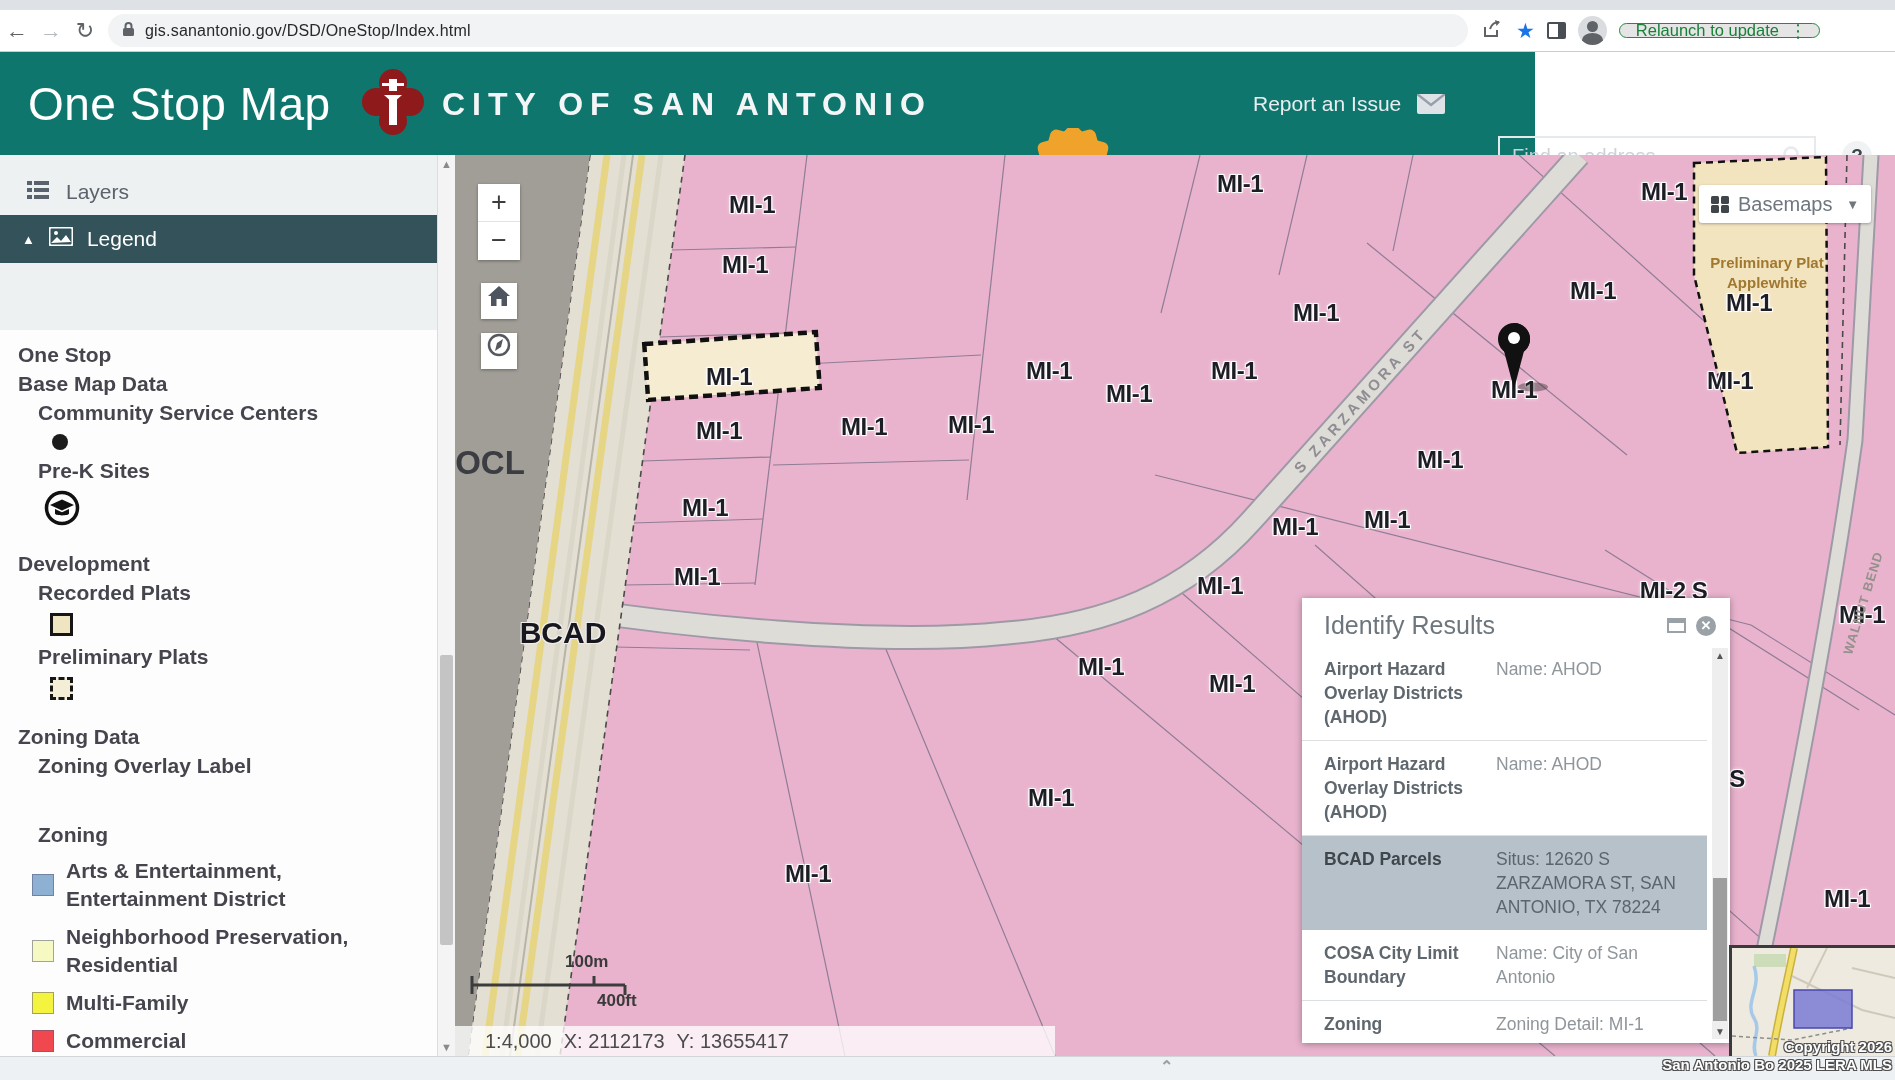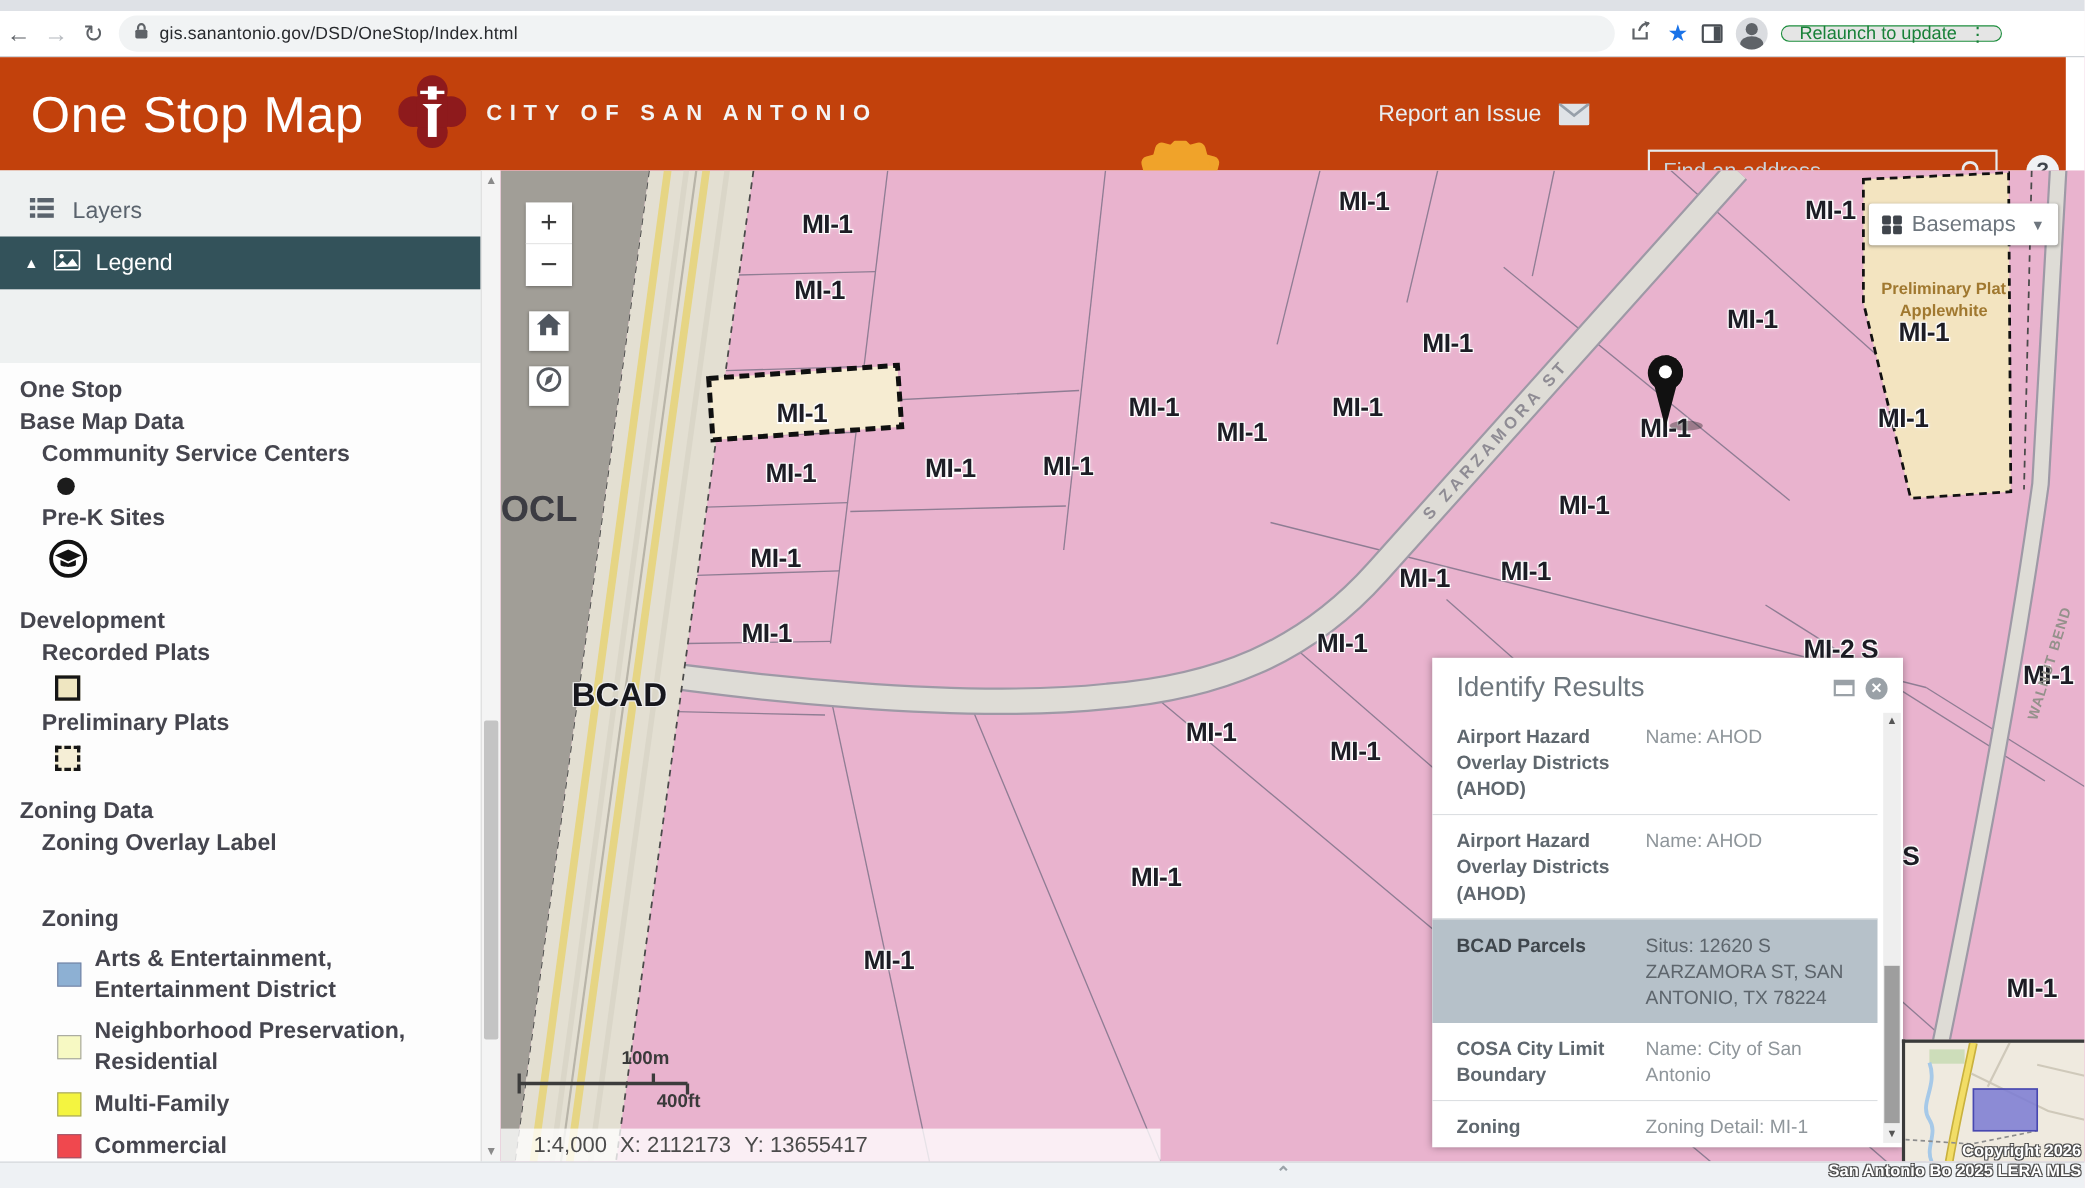--- a/index.html
+++ b/index.html
@@ -19,24 +19,24 @@
   .star { color:#1a73e8; font-size:21px; }
   .split-ic { width:19px; height:17px; border:2.5px solid #494e54; border-radius:2px; position:relative; }
   .split-ic::after { content:""; position:absolute; right:0; top:0; width:6px; height:100%; background:#494e54; }
   .avatar { width:29px; height:29px; border-radius:50%; background:#dadce0; position:relative; overflow:hidden; }
   .avatar::before { content:""; position:absolute; left:9px; top:5px; width:11px; height:11px; border-radius:50%; background:#5f6368; }
   .avatar::after { content:""; position:absolute; left:4px; top:17px; width:21px; height:14px; border-radius:50% 50% 0 0; background:#5f6368; }
   #relaunch { height:15px; border:1.5px solid #1e8e3e; border-radius:17px; color:#188038; font-size:16.5px; display:flex; align-items:center; padding:0 12px 0 16px; gap:10px; background:#e5e5e5; cursor:pointer; white-space:nowrap; }
   #relaunch .dots { font-size:18px; letter-spacing:0; color:#188038; }
 
   
-  #appheader { position:absolute; left:0; top:52px; width:1878px; height:103px; background:#c2410c; }
+  #appheader { position:absolute; left:0; top:52px; width:1535px; height:103px; background:#0f766e; }
   #app-title { position:absolute; left:28px; top:50%; transform:translateY(-50%); color:#fff; font-size:46px; font-weight:400; letter-spacing:.5px; }
   #cosa-logo { position:absolute; left:362px; top:50%; transform:translateY(-50%); }
-  #org-name { position:absolute; left:442px; top:50%; transform:translateY(-50%); color:#f3f5f6; font-size:20px; font-weight:600; letter-spacing:7px; }
+  #org-name { position:absolute; left:442px; top:50%; transform:translateY(-50%); color:#f3f5f6; font-size:32px; font-weight:600; letter-spacing:7px; }
   #new-badge { position:absolute; left:1036px; top:76px; width:74px; height:74px; }
   #new-badge text { font:bold 17px "Liberation Sans", sans-serif; fill:#fff; }
   #report-issue { position:absolute; left:1253px; top:50%; transform:translateY(-50%); display:flex; align-items:center; gap:16px; color:#e9edf0; font-size:21px; cursor:pointer; }
   #addr-search { position:absolute; left:1498px; top:84px; width:318px; height:40px; border:2px solid #e7eaed; display:flex; align-items:center; padding:0 10px 0 12px; }
   #addr-input { flex:1; background:transparent; border:none; outline:none; font-size:20px; color:#f2f4f6; font-family:"Liberation Sans", sans-serif; }
   #addr-input::placeholder { color:#ccd2d8; }
   #help-btn { position:absolute; left:1842px; top:89px; width:30px; height:30px; border-radius:50%; background:#f0f2f4; color:#3f454c; font-size:19px; font-weight:bold; text-align:center; line-height:30px; cursor:pointer; }
 
   
   #sidebar { position:absolute; left:0; top:155px; width:455px; height:901px; background:#eef1f1; }
@@ -46,21 +46,21 @@
   #legend-header .caret { font-size:13px; }
   #legend-panel { position:absolute; left:0; top:175px; width:437px; height:726px; background:#fdfdfd; padding-top:10px; color:#45454e; font-weight:700; font-size:21px; overflow:hidden; }
   .lg-l1 { padding-left:18px; line-height:29px; }
   .lg-l2 { padding-left:38px; line-height:29px; }
   .lg-dot { margin:7px 0 6px 52px; width:16px; height:16px; border-radius:50%; background:#1c1c1c; }
   .lg-grad { margin:5px 0 4px 44px; }
   .lg-gap14 { height:14px; } .lg-gap16 { height:16px; } .lg-gap40 { height:40px; }
   .lg-box { margin:6px 0 6px 50px; width:23px; height:23px; background:#efe6c1; border:3px solid #161616; }
   .lg-box.dashed { border-style:dashed; background:#f5eed6; }
   #zoning-list { margin-top:8px; }
-  .lg-sw-row { display:flex; align-items:center; gap:12px; padding-left:52px; margin-bottom:10px; }
+  .lg-sw-row { display:flex; align-items:center; gap:12px; padding-left:32px; margin-bottom:10px; }
   .swatch { width:22px; height:22px; border:1px solid rgba(92,92,124,.55); flex:none; }
   .sw-lines { display:flex; flex-direction:column; }
   .sw-lines .ln { line-height:28px; }
   #side-scroll { position:absolute; right:0; top:0; width:18px; height:901px; background:#f4f4f4; border-left:1px solid #ddd; }
   #side-scroll .arr { position:absolute; left:0; width:100%; text-align:center; font-size:11px; color:#8a8a8a; }
   #side-scroll .thumb { position:absolute; left:2px; width:13px; top:500px; height:290px; background:#c4c4c4; border-radius:2px; }
 
   
   #map { position:absolute; left:455px; top:155px; width:1440px; height:901px; background:#e9b3ce; overflow:hidden; }
   #map svg.base { position:absolute; left:0; top:0; }

